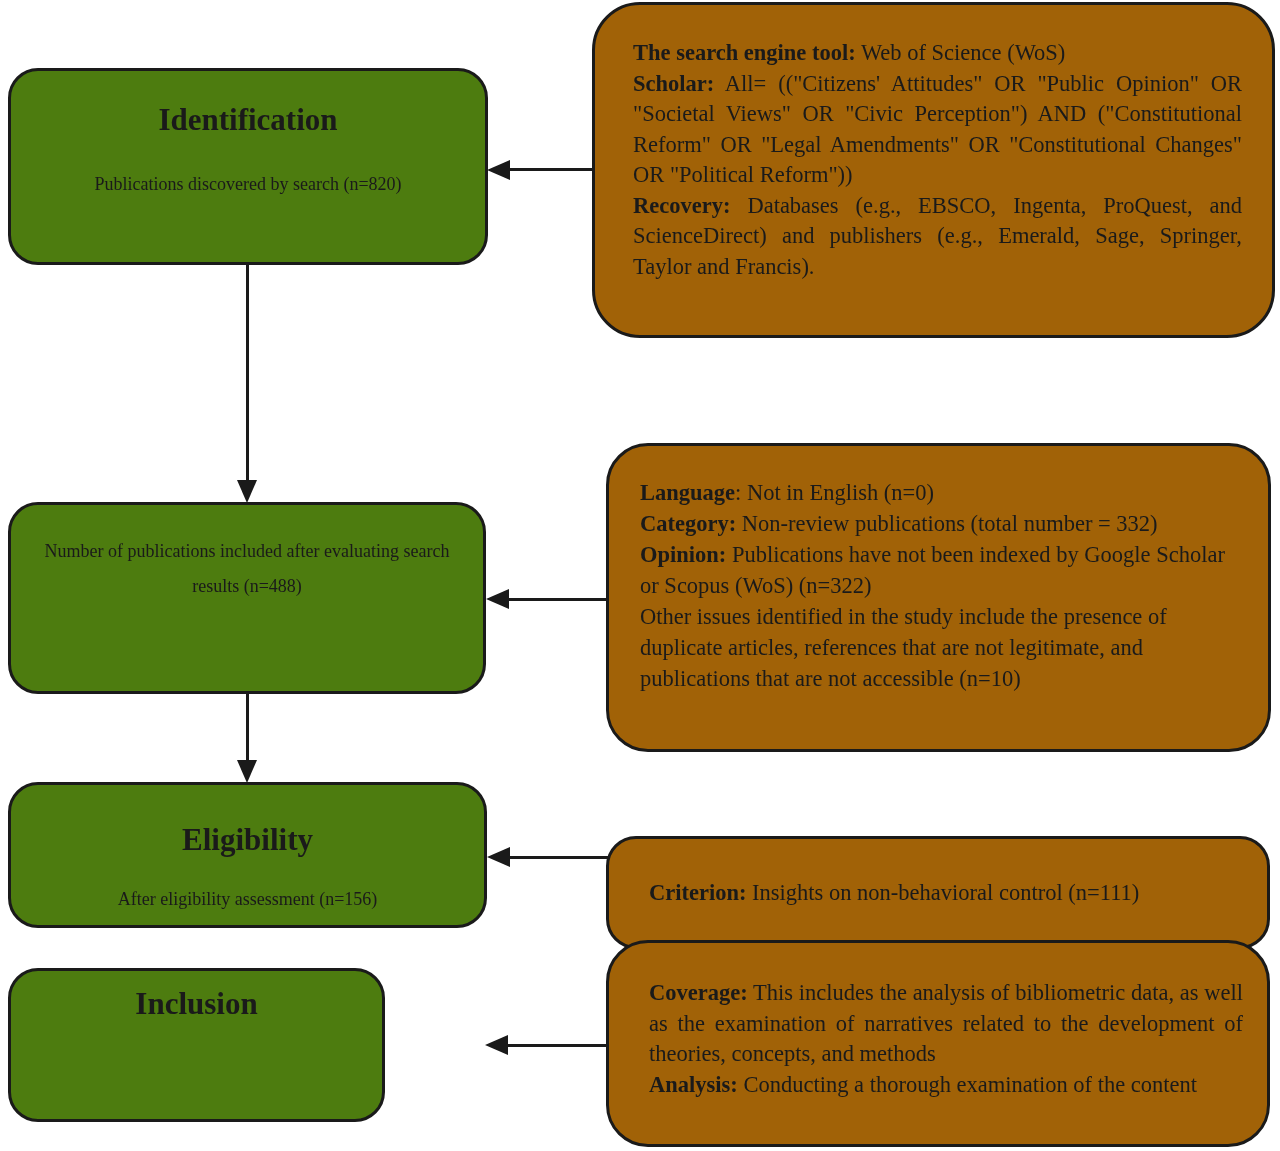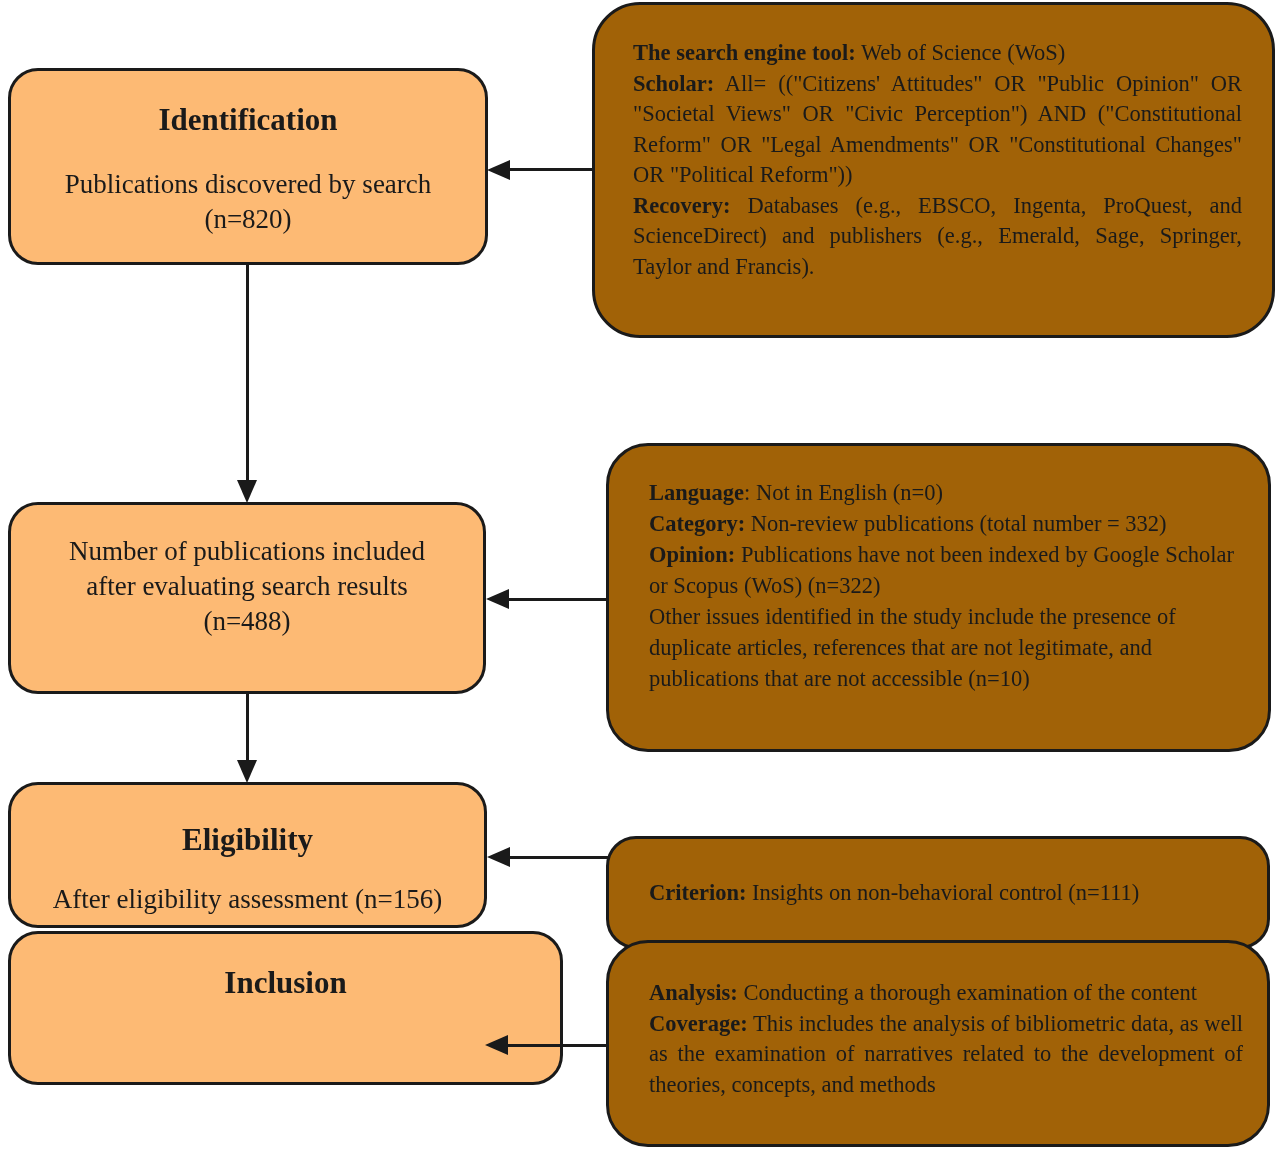--- a/index.html
+++ b/index.html
@@ -16,55 +16,55 @@
     color: #1a1a1a;
     overflow: hidden;
   }
 
   
   .stage-box {
     position: absolute;
     box-sizing: border-box;
     border: 3.5px solid #1a1a1a;
     border-radius: 30px;
-    background: #fdba74;
+    background: #4d7c0f;
     text-align: center;
   }
   .stage-title {
     font-weight: bold;
     font-size: 31px;
     line-height: 36px;
   }
   .stage-body {
-    font-size: 27px;
+    font-size: 18px;
     line-height: 35px;
     max-width: 408px;
     margin: 0 auto;
   }
   .stage-identification { left: 8px;  top: 68px;  width: 480px; height: 197px; padding-top: 31px; }
   .stage-identification .stage-title { margin-bottom: 29px; }
   .stage-screening      { left: 8px;  top: 502px; width: 478px; height: 192px; padding-top: 29px; }
   .stage-screening .stage-title { margin-bottom: 27px; }
   .stage-eligibility    { left: 8px;  top: 782px; width: 479px; height: 146px; padding-top: 37px; }
   .stage-eligibility .stage-title { margin-bottom: 24px; }
-  .stage-inclusion      { left: 8px;  top: 931px; width: 555px; height: 154px; padding-top: 31px; }
+  .stage-inclusion      { left: 8px;  top: 968px; width: 377px; height: 154px; padding-top: 15px; }
   .stage-inclusion .stage-title { margin-bottom: 2px; }
 
   
   .note-box {
     position: absolute;
     box-sizing: border-box;
     border: 3px solid #1a1a1a;
     background: #a16207;
     font-size: 22.5px;
   }
   .note-box p { margin: 0; }
   .note-justify p { text-align: justify; }
   .note-search   { left: 592px; top: 2px;   width: 683px; height: 336px; border-radius: 48px; padding: 33px 30px 0 38px; line-height: 30.5px; }
-  .note-screen   { left: 606px; top: 443px; width: 665px; height: 309px; border-radius: 42px; padding: 31px 24px 0 40px; line-height: 31px; }
+  .note-screen   { left: 606px; top: 443px; width: 665px; height: 309px; border-radius: 42px; padding: 31px 24px 0 31px; line-height: 31px; }
   .note-criteria { left: 606px; top: 800px; width: 664px; height: 113px; border-radius: 30px; padding: 0 24px 0 40px; display: flex; align-items: center; line-height: 30px; margin-top: 36px; }
   .note-analysis { left: 606px; top: 940px; width: 664px; height: 207px; border-radius: 42px; padding: 35px 24px 0 40px; line-height: 30.5px; }
 
   
   .hline, .vline { position: absolute; background: #1a1a1a; }
   .ah-left, .ah-down { position: absolute; width: 0; height: 0; }
   .ah-left {
     border-top: 10px solid transparent;
     border-bottom: 10px solid transparent;
     border-right: 23px solid #1a1a1a;
@@ -109,22 +109,22 @@
     <p><b>Category:</b><span> Non-review publications (total number = 332)</span></p>
     <p><b>Opinion:</b><span> Publications have not been indexed by Google Scholar or Scopus (WoS) (n=322)</span></p>
     <p><span>Other issues identified in the study include the presence of duplicate articles, references that are not legitimate, and publications that are not accessible (n=10)</span></p>
   </div>
 
   <div class="note-box note-criteria">
     <p><b>Criterion:</b><span> Insights on non-behavioral control (n=111)</span></p>
   </div>
 
   <div class="note-box note-analysis note-justify">
+    <p><b>Coverage:</b><span> This includes the analysis of bibliometric data, as well as the examination of narratives related to the development of theories, concepts, and methods</span></p>
     <p><b>Analysis:</b><span> Conducting a thorough examination of the content</span></p>
-    <p><b>Coverage:</b><span> This includes the analysis of bibliometric data, as well as the examination of narratives related to the development of theories, concepts, and methods</span></p>
   </div>
 
   <div class="hline" style="left:506px; top:168px; width:88px; height:3px;"></div>
   <div class="ah-left" style="left:487px; top:160px;"></div>
 
   <div class="hline" style="left:505px; top:598px; width:103px; height:3px;"></div>
   <div class="ah-left" style="left:486px; top:589px;"></div>
 
   <div class="hline" style="left:506px; top:856px; width:102px; height:3px;"></div>
   <div class="ah-left" style="left:487px; top:847px;"></div>

